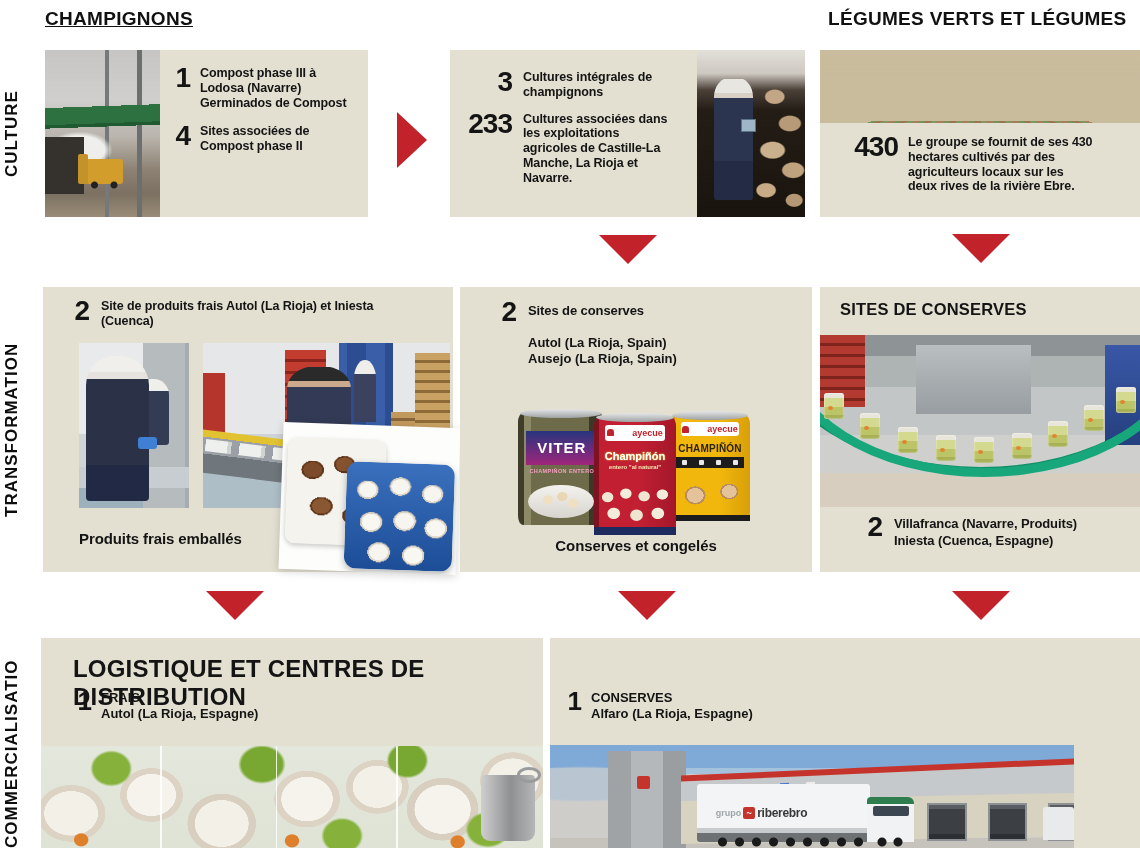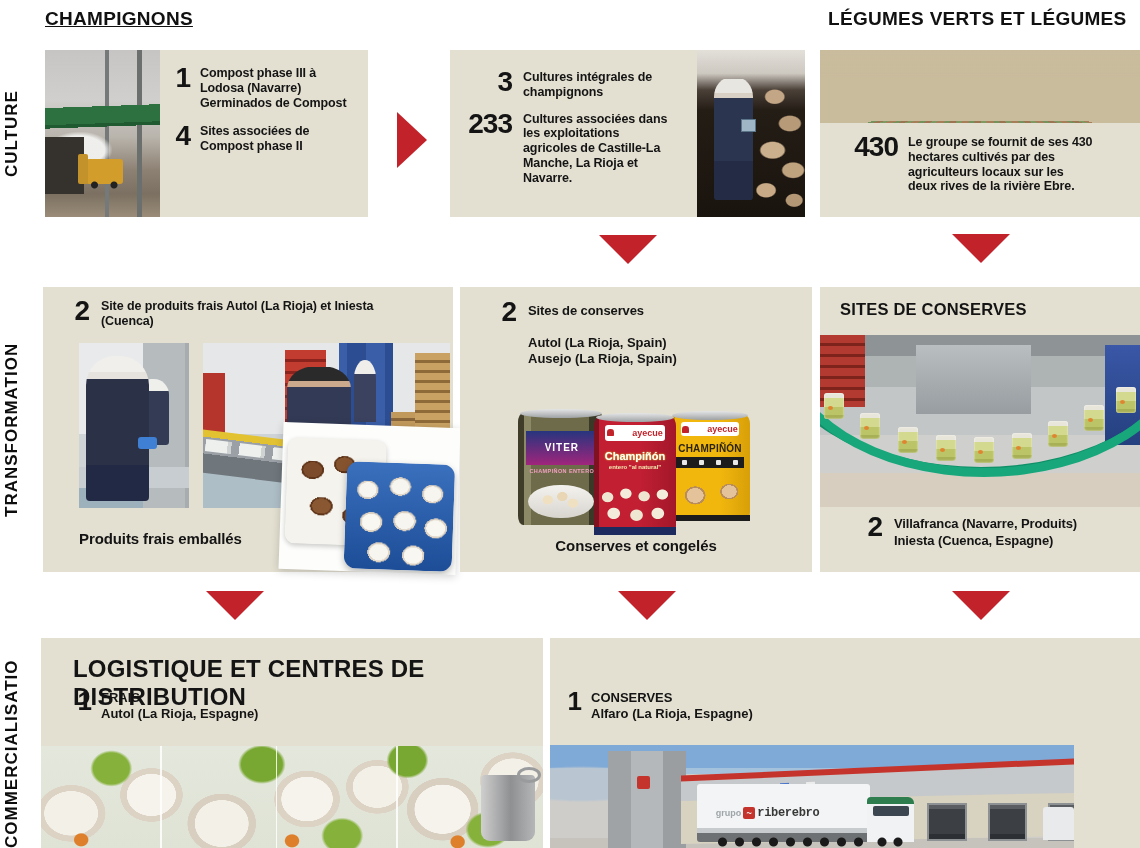--- a/index.html
+++ b/index.html
@@ -178,21 +178,21 @@
     linear-gradient(180deg,#3a70bd,#1d4d97);box-shadow:0 3px 7px rgba(0,0,0,.28);}
 
   
   #cans{position:absolute;left:58px;top:118px;width:236px;height:136px;}
   .can{position:absolute;border-radius:5px/9px;}
   .can::before{content:"";position:absolute;left:2%;right:2%;top:-4px;height:9px;background:
     linear-gradient(180deg,#e4e5e6,#9fa2a4);border-radius:50%;}
   #can-viter{left:0;top:8px;width:86px;height:112px;z-index:1;
     background:linear-gradient(90deg,#3f3d2a 0 7%,#8c8a66 7% 15%,#6e6b4a 15% 82%,#3a3826 82%);}
   .viter-label{position:absolute;left:9%;top:16%;width:84%;height:30%;display:flex;align-items:center;justify-content:center;
-    background:linear-gradient(180deg,#27357e,#a0257c);color:#fff;font-weight:bold;font-size:10px;letter-spacing:1px;}
+    background:linear-gradient(180deg,#27357e,#a0257c);color:#fff;font-weight:bold;font-size:15px;letter-spacing:1px;}
   .viter-sub{position:absolute;left:9%;top:49%;width:84%;text-align:center;color:#f2a0c0;font-weight:bold;font-size:5.5px;letter-spacing:.4px;}
   .viter-spoon{position:absolute;left:12%;bottom:6%;width:76%;height:30%;border-radius:50%;background:
     radial-gradient(8px 7px at 30% 45%,#efe0c2 0 60%,transparent 70%),
     radial-gradient(8px 7px at 52% 35%,#e8d6b4 0 60%,transparent 70%),
     radial-gradient(8px 7px at 68% 55%,#efe0c2 0 60%,transparent 70%),
     linear-gradient(180deg,#f4f2ee,#d8d5cf);}
   #can-red{left:76px;top:12px;width:82px;height:118px;z-index:3;
     background:linear-gradient(90deg,#7e1220 0 6%,#c21f33 6% 55%,#a3172a 100%);}
   #can-red::after{content:"";position:absolute;left:0;bottom:0;width:100%;height:7%;background:#1d2a5e;}
   .badge{position:absolute;left:14%;top:7%;width:72%;height:13%;background:#fff;border-radius:3px;
@@ -277,21 +277,21 @@
   #dock1{left:72%;} #dock2{left:83.5%;} #dock3{left:95%;width:5%;border-right:none;}
   .trailer{position:absolute;left:28%;top:38%;width:33%;height:56%;border-radius:3px;
     background:linear-gradient(180deg,#f2f4f5 0 76%,#c8cbcd 76% 84%,#6e7173 84%);}
   .trailer::after{content:"";position:absolute;left:10%;bottom:-5px;width:86%;height:10px;
     background-image:radial-gradient(circle 5px at 50% 50%,#1a1a1a 0 4px,transparent 5px);
     background-size:17px 10px;background-repeat:repeat-x;}
   .t-logo{position:absolute;left:11%;top:38%;display:flex;align-items:center;gap:2px;}
   .t-prefix{color:#9fa5a8;font-size:9px;font-weight:bold;}
   .t-mark{display:inline-flex;align-items:center;justify-content:center;width:12px;height:12px;background:#c5342c;
     color:#fff;font-size:9px;font-weight:bold;border-radius:2px;}
-  .t-brand{color:#383838;font-size:12px;font-weight:bold;letter-spacing:-.3px;font-family:Liberation Mono, monospace;}
+  .t-brand{color:#383838;font-size:12px;font-weight:bold;letter-spacing:-.3px;}
   .cab{position:absolute;left:60.5%;top:50%;width:9%;height:44%;border-radius:4px 6px 0 0;
     background:linear-gradient(180deg,#2e7d4f 0 16%,#f0f2f3 16%);}
   .cab::before{content:"";position:absolute;left:12%;top:22%;width:76%;height:22%;background:#3b4650;border-radius:2px;}
   .cab::after{content:"";position:absolute;left:15%;bottom:-5px;width:70%;height:10px;
     background-image:radial-gradient(circle 5px at 50% 50%,#1a1a1a 0 4px,transparent 5px);
     background-size:16px 10px;background-repeat:repeat-x;}
   .van{position:absolute;right:0;top:60%;width:6%;height:32%;border-radius:3px 3px 0 0;background:#e8eaeb;}
 </style>
 </head>
 <body>

